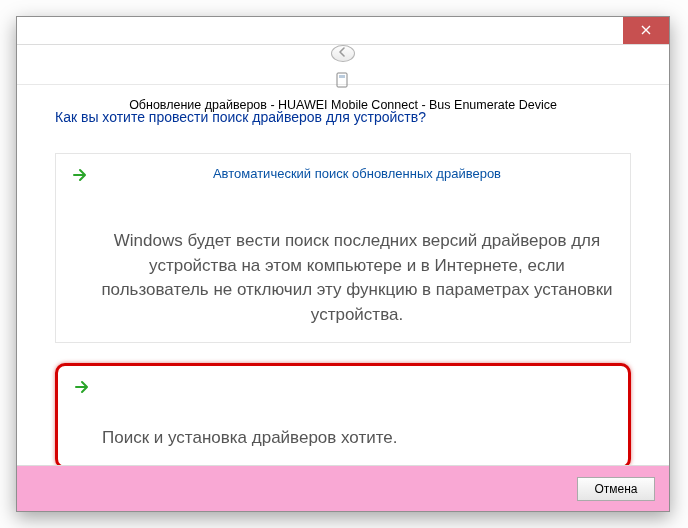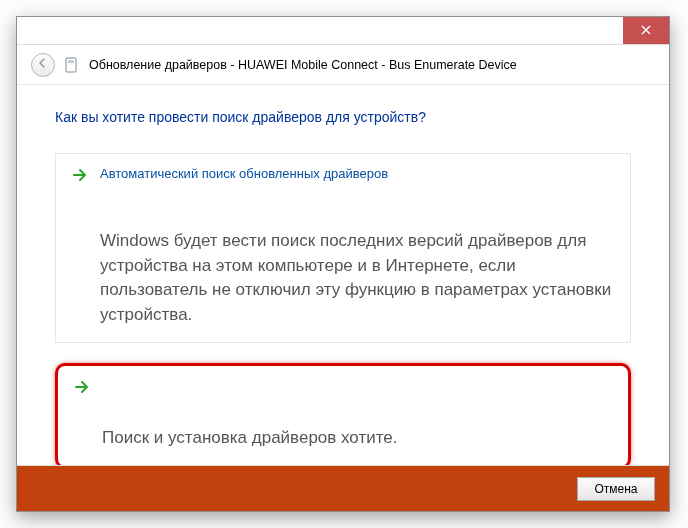--- a/index.html
+++ b/index.html
@@ -40,20 +40,21 @@
     cursor: pointer;
   }
   .close-btn svg { width: 10px; height: 10px; }
   .header-row {
     height: 40px;
     display: flex;
     align-items: center;
     padding: 0 14px;
     gap: 10px;
     border-bottom: 1px solid #e8e8e8;
+    flex-direction: column;
   }
   .back-btn {
     width: 24px; height: 24px;
     border: 1px solid #b5b5b5;
     border-radius: 50%;
     display: flex;
     align-items: center;
     justify-content: center;
     background: linear-gradient(#fdfdfd,#eaeaea);
     color: #999;
@@ -77,20 +78,21 @@
   }
   .option {
     border: 1px solid #e5e5e5;
     background: #fff;
     padding: 12px 16px 14px 16px;
     margin-bottom: 20px;
     display: flex;
     gap: 12px;
     align-items: flex-start;
     cursor: pointer;
+    text-align: center;
   }
   .option.highlighted {
     border: 3px solid #d40000;
     border-radius: 10px;
     box-shadow: 0 0 4px rgba(200,0,0,0.5);
     padding: 12px 16px 16px 16px;
   }
   .arrow-ico {
     width: 16px; height: 16px;
     margin-top: 1px;
@@ -105,21 +107,21 @@
   .opt-desc {
     color: #555;
     font-size: 17px;
     line-height: 1.45;
     margin-top: 48px;
   }
   .footer {
     position: absolute;
     left: 0; right: 0; bottom: 0;
     height: 46px;
-    background: #c2410c;
+    background: #f9a8d4;
     border-top: 1px solid #dcdcdc;
     display: flex;
     justify-content: flex-end;
     align-items: center;
     padding: 0 14px;
   }
   .btn {
     min-width: 78px;
     height: 24px;
     border: 1px solid #aaa;

